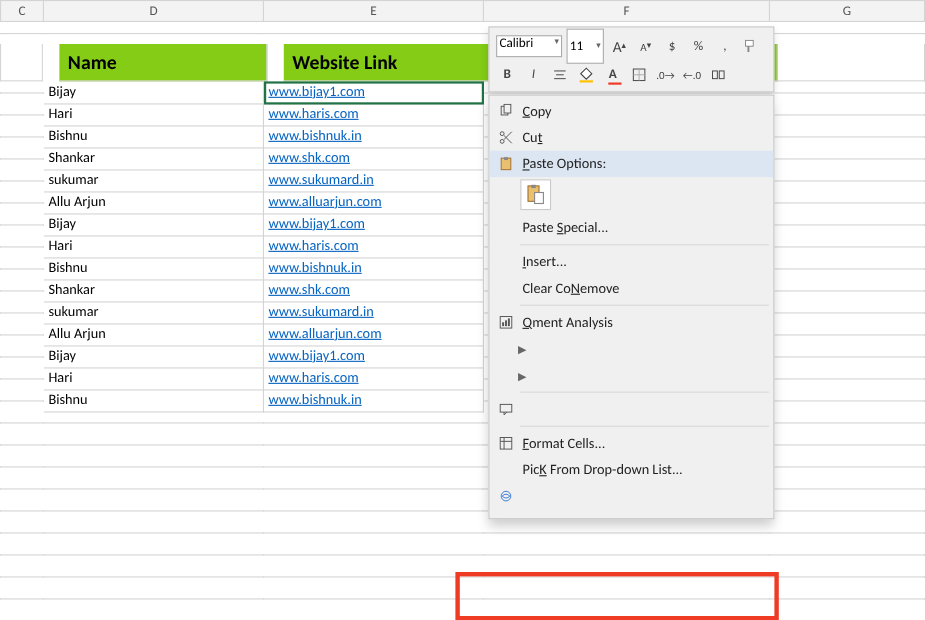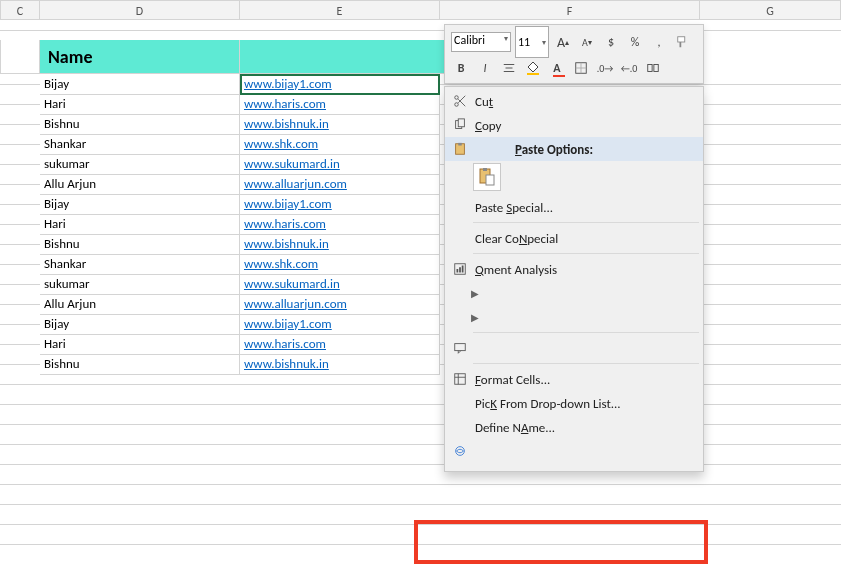--- a/index.html
+++ b/index.html
@@ -17,21 +17,21 @@
   .col-F { width: 260px; }
   .col-G { width: 141px; }
 
   .row { display: flex; height: 20px; align-items: center; }
   .cell { border-right: 1px solid #d4d4d4; border-bottom: 1px solid #d4d4d4; font-size: 13px; padding: 0 4px; line-height: 20px; overflow: hidden; white-space: nowrap; }
   .cell:first-child { border-left: 1px solid #d4d4d4; }
 
   .hdr-row { display: flex; height: 34px; }
   .hdr-cell { border-right: 1px solid #d4d4d4; border-bottom: 1px solid #d4d4d4; font-size: 18px; font-weight: 700; padding: 4px 8px; line-height: 26px; }
   .hdr-cell:first-child { border-left: 1px solid #d4d4d4; }
-  .hdr-yellow { background: #5eead4; }
+  .hdr-yellow { background: #84cc16; margin-left: 15px; }
 
   .link { color: #0563c1; text-decoration: underline; cursor: pointer; }
   .sel { outline: 2px solid #217346; outline-offset: -2px; position: relative; }
 
   
   .mini-toolbar { position: absolute; left: 444px; top: 24px; width: 260px; height: 60px; background: #f0f0f0; border: 1px solid #c9c9c9; box-shadow: 0 4px 8px rgba(0,0,0,0.15); padding: 4px 6px; }
   .mt-row1, .mt-row2 { display: flex; align-items: center; gap: 4px; height: 26px; }
   .font-combo { width: 60px; height: 20px; border: 1px solid #aaa; background: #fff; font-size: 12px; padding: 0 2px; display: flex; align-items: flex-start; justify-content: space-between; }
   .size-combo { width: 34px; height: 32px; border: 1px solid #aaa; background: #fff; font-size: 12px; padding: 0 2px; display: flex; align-items: center; justify-content: space-between; }
   .tbtn { width: 20px; height: 20px; display: flex; align-items: center; justify-content: center; font-size: 12px; color: #444; cursor: pointer; }
@@ -74,20 +74,21 @@
     <div class="cell col-C"></div>
     <div class="cell col-D"></div>
     <div class="cell col-E"></div>
     <div class="cell col-F"></div>
     <div class="cell col-G"></div>
   </div>
 
   <div class="hdr-row">
     <div class="hdr-cell col-C"></div>
     <div class="hdr-cell col-D hdr-yellow">Name</div>
+    <div class="hdr-cell col-E hdr-yellow">Website Link</div>
     <div class="hdr-cell col-F hdr-yellow"></div>
     <div class="hdr-cell col-G"></div>
   </div>
 
   <div id="data-rows">
         <div class="row">
           <div class="cell col-C"></div>
           <div class="cell col-D">Bijay</div>
           <div class="cell col-E sel"><span class="link">www.bijay1.com</span></div>
           <div class="cell col-F"></div>
@@ -326,63 +327,67 @@
             <rect x="9" y="4" width="5" height="8" fill="none" stroke="#444"></rect>
           </svg>
     </div>
   </div>
 </div>
 
 <div class="context-menu">
   <div class="cm-item">
     <div class="cm-icon">
       <svg width="14" height="14" viewBox="0 0 16 16">
+            <rect x="3" y="3" width="7" height="9" fill="none" stroke="#555"></rect>
+            <rect x="6" y="1" width="7" height="9" fill="#f0f0f0" stroke="#555"></rect>
+          </svg>
+    </div>
+    <div class="cm-label"><span class="u">C</span><span>opy</span></div>
+  </div>
+  <div class="cm-item">
+    <div class="cm-icon">
+      <svg width="14" height="14" viewBox="0 0 16 16">
             <circle cx="4" cy="12" r="2" fill="none" stroke="#555"></circle>
             <circle cx="4" cy="4" r="2" fill="none" stroke="#555"></circle>
             <line x1="6" y1="6" x2="14" y2="14" stroke="#555"></line>
             <line x1="6" y1="10" x2="14" y2="2" stroke="#555"></line>
           </svg>
     </div>
     <div class="cm-label"><span>Cu</span><span class="u">t</span></div>
   </div>
-  <div class="cm-item">
-    <div class="cm-icon">
-      <svg width="14" height="14" viewBox="0 0 16 16">
-            <rect x="3" y="3" width="7" height="9" fill="none" stroke="#555"></rect>
-            <rect x="6" y="1" width="7" height="9" fill="#f0f0f0" stroke="#555"></rect>
-          </svg>
-    </div>
-    <div class="cm-label"><span class="u">C</span><span>opy</span></div>
-  </div>
   <div class="cm-item cm-highlight">
     <div class="cm-icon">
       <svg width="14" height="14" viewBox="0 0 16 16">
             <rect x="3" y="2" width="10" height="12" fill="#e8c070" stroke="#a07030"></rect>
             <rect x="6" y="1" width="4" height="3" fill="#888"></rect>
           </svg>
     </div>
-    <div class="cm-label" style="font-weight:700;margin-left:40px;"><span class="u">P</span><span>aste Options:</span></div>
+    <div class="cm-label" style="font-weight:400;"><span class="u">P</span><span>aste Options:</span></div>
   </div>
   <div class="paste-block">
     <div class="paste-opt">
       <svg width="18" height="20" viewBox="0 0 18 20">
             <rect x="2" y="2" width="10" height="14" fill="#e8c070" stroke="#a07030"></rect>
             <rect x="5" y="1" width="4" height="3" fill="#888"></rect>
             <rect x="8" y="8" width="8" height="10" fill="#fff" stroke="#888"></rect>
           </svg>
     </div>
   </div>
   <div class="cm-item">
     <div class="cm-icon"></div>
     <div class="cm-label"><span>Paste </span><span class="u">S</span><span>pecial...</span></div>
   </div>
   <div class="cm-sep"></div>
   <div class="cm-item">
     <div class="cm-icon"></div>
-    <div class="cm-label"><span>Clear Co</span><span class="u">N</span><span>pecial</span></div>
+    <div class="cm-label"><span class="u">I</span><span>nsert...</span></div>
+  </div>
+  <div class="cm-item">
+    <div class="cm-icon"></div>
+    <div class="cm-label"><span>Clear Co</span><span class="u">N</span><span>emove</span></div>
   </div>
   <div class="cm-sep"></div>
   <div class="cm-item">
     <div class="cm-icon">
       <svg width="14" height="14" viewBox="0 0 16 16">
             <rect x="2" y="2" width="12" height="12" fill="none" stroke="#555"></rect>
             <rect x="4" y="8" width="2" height="4" fill="#555"></rect>
             <rect x="7" y="6" width="2" height="6" fill="#555"></rect>
             <rect x="10" y="4" width="2" height="8" fill="#555"></rect>
           </svg>
@@ -415,24 +420,20 @@
             <line x1="6" y1="2" x2="6" y2="14" stroke="#555"></line>
           </svg>
     </div>
     <div class="cm-label"><span class="u">F</span><span>ormat Cells...</span></div>
   </div>
   <div class="cm-item">
     <div class="cm-icon"></div>
     <div class="cm-label"><span>Pic</span><span class="u">K</span><span> From Drop-down List...</span></div>
   </div>
   <div class="cm-item">
-    <div class="cm-icon"></div>
-    <div class="cm-label"><span>Define N</span><span class="u">A</span><span>me...</span></div>
-  </div>
-  <div class="cm-item">
     <div class="cm-icon">
       <svg width="14" height="14" viewBox="0 0 16 16">
             <circle cx="8" cy="8" r="5" fill="none" stroke="#3a7bd5"></circle>
             <path d="M4 8 Q8 4 12 8 Q8 12 4 8" fill="none" stroke="#3a7bd5"></path>
           </svg>
     </div>
   </div>
   <div class="cm-item" style="visibility:hidden;height:6px;overflow:hidden;">
     <div class="cm-icon"></div>
     <div class="cm-label"><span class="u">O</span><span>pen Hyperlink</span></div>

